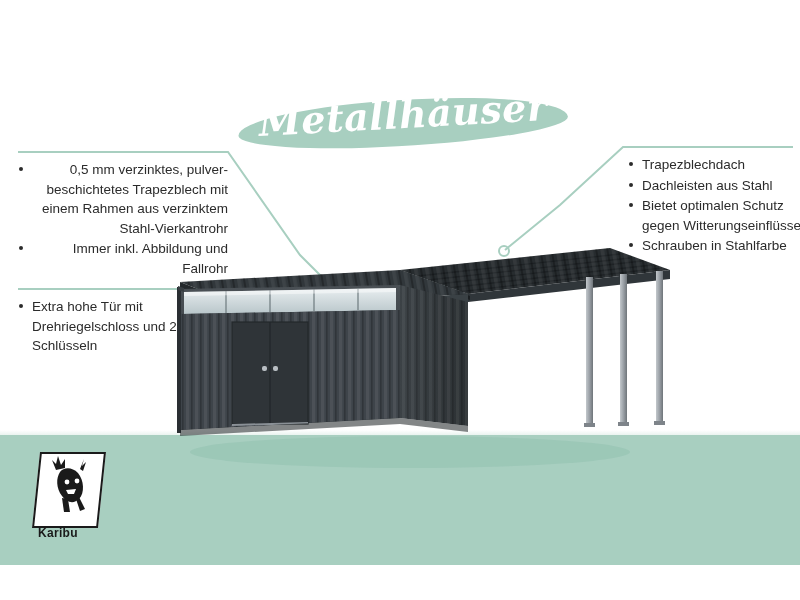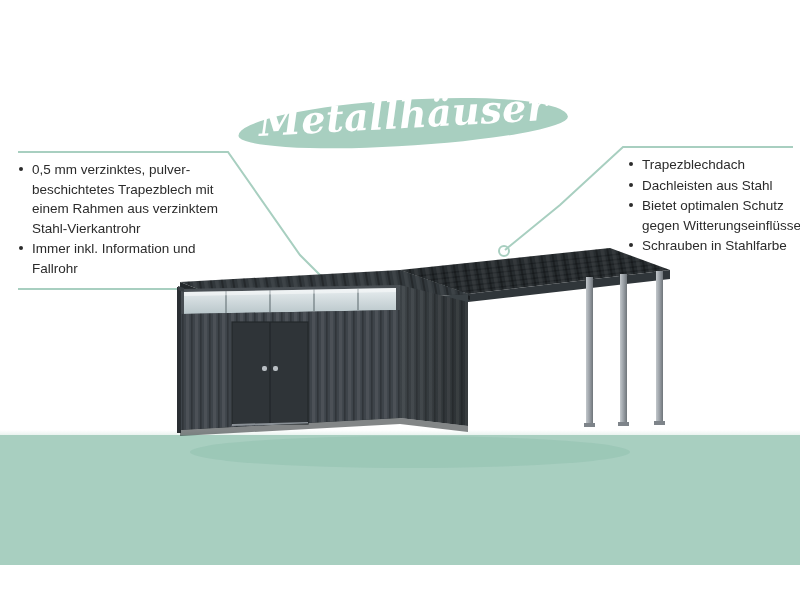--- a/index.html
+++ b/index.html
@@ -94,21 +94,21 @@
   .callout li::before {
     content: "";
     position: absolute;
     left: 1px;
     top: 7px;
     width: 4px;
     height: 4px;
     border-radius: 50%;
     background: #2b2b2b;
   }
-  #callout-left-top { left: 18px; top: 160px; width: 210px; }
+  #callout-left-top { left: 18px; top: 160px; width: 210px; text-align: right; }
   #callout-left-bottom { left: 18px; top: 297px; width: 200px; }
   #callout-right { left: 628px; top: 155px; width: 175px; }
 
   
   #connectors {
     position: absolute;
     left: 0; top: 0;
     width: 800px; height: 600px;
   }
 
@@ -279,33 +279,52 @@
   </svg>
 
   <div class="title-wrap">
     <div class="title-brush"></div>
     <div class="title-text">Metallhäuser</div>
   </div>
 
   <div class="callout" id="callout-left-top">
     <ul>
       <li>0,5 mm verzinktes, pulver-beschichtetes Trapezblech mit einem Rahmen aus verzinktem Stahl-Vierkantrohr</li>
-      <li>Immer inkl. Information und Fallrohr</li>
+      <li>Immer inkl. Abbildung und Fallrohr</li>
     </ul>
   </div>
 
   <div class="callout" id="callout-left-bottom">
     <ul>
+      <li>Extra hohe Tür mit Drehriegelschloss und 2 Schlüsseln</li>
     </ul>
   </div>
 
   <div class="callout" id="callout-right">
     <ul>
       <li>Trapezblechdach</li>
       <li>Dachleisten aus Stahl</li>
       <li>Bietet optimalen Schutz gegen Witterungseinflüsse</li>
       <li>Schrauben in Stahlfarbe</li>
     </ul>
   </div>
 
+  <div class="logo">
+    <div class="logo-badge"></div>
+    <svg width="62" height="72" style="position:absolute;left:0;top:0;">
+      <g fill="#1a1a1a">
+        <path d="M20 18 L16 8 L20 12 L22 4 L25 13 L29 7 L29 16 Z"></path>
+        <path d="M44 17 L48 7 L46 14 L50 10 L47 19 Z"></path>
+        <path d="M24 20 C20 26 20 36 26 44 C31 51 38 52 43 47 C49 41 48 28 42 21 C36 15 28 15 24 20 Z"></path>
+        <path d="M26 46 L28 60 L34 60 L32 47 Z"></path>
+        <path d="M40 47 L44 59 L49 57 L43 45 Z"></path>
+      </g>
+      <g fill="#ffffff">
+        <circle cx="31" cy="30" r="2.4"></circle>
+        <circle cx="41" cy="29" r="2.4"></circle>
+        <path d="M30 38 L40 37 L38 42 L32 42 Z"></path>
+      </g>
+    </svg>
+    <div class="logo-text">Karibu</div>
+  </div>
 
 
 </div>
 
 </body></html>

